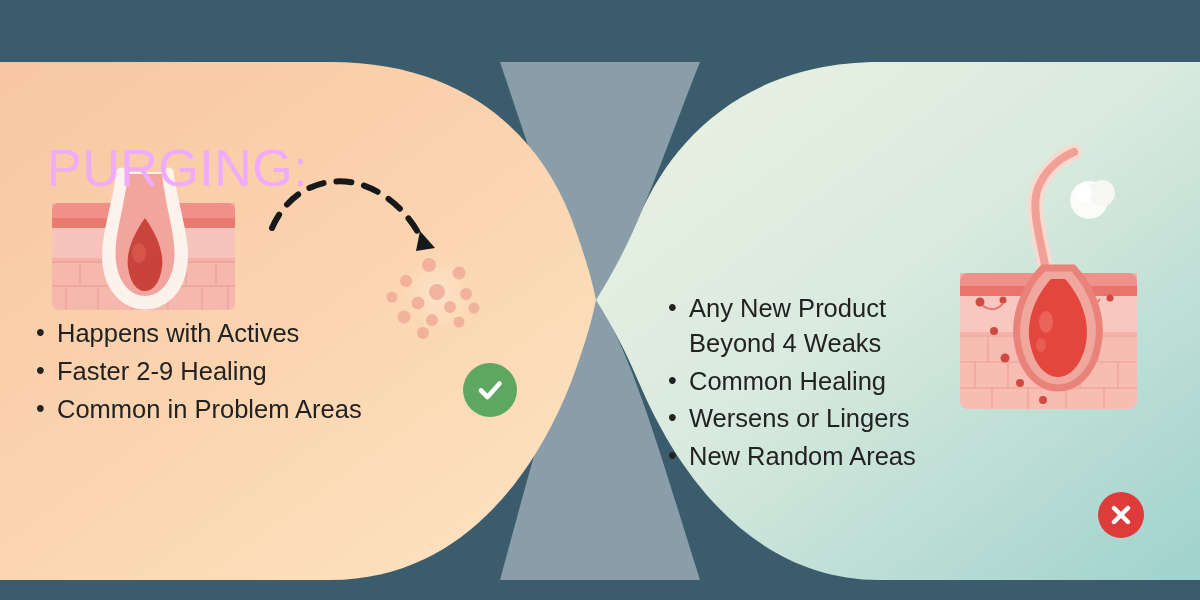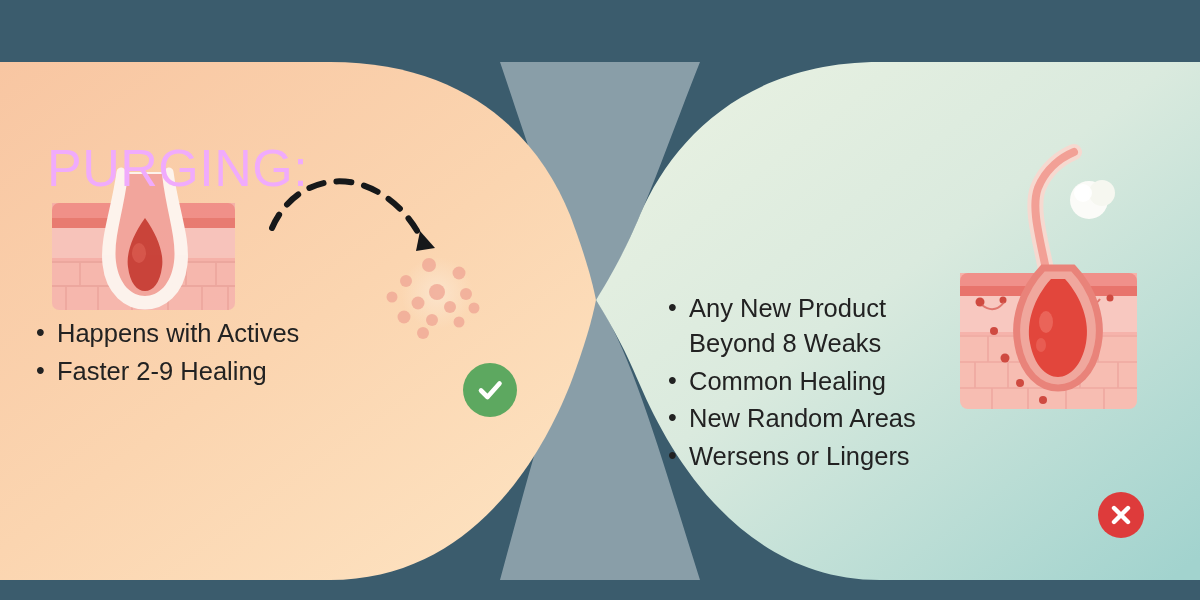--- a/index.html
+++ b/index.html
@@ -278,28 +278,29 @@
     </g>
   </svg>
 
   <div class="content">
 
     <h1 class="heading" id="purging-title">PURGING:</h1>
 
     <ul class="bullets" id="purging-bullets">
       <li class="bulleted">Happens with Actives</li>
       <li class="bulleted">Faster 2-9 Healing</li>
+      <li class="bulleted">Common in Problem Areas</li>
     </ul>
 
     <ul class="bullets" id="breakouts-bullets">
       <li class="bulleted">Any New Product</li>
-      <li class="cont">Beyond 8 Weaks</li>
+      <li class="cont">Beyond 4 Weaks</li>
       <li class="bulleted">Common Healing</li>
+      <li class="bulleted">Wersens or Lingers</li>
       <li class="bulleted">New Random Areas</li>
-      <li class="bulleted">Wersens or Lingers</li>
     </ul>
 
     <div class="badge" id="check-badge">
       <svg width="32" height="32" viewBox="0 0 32 32" aria-hidden="true">
         <path d="M 7,16.5 L 13.5,23 L 25.5,9.5" fill="none" stroke="#ffffff" stroke-width="4.6" stroke-linecap="round" stroke-linejoin="round"></path>
       </svg>
     </div>
 
     <div class="badge" id="cross-badge">
       <svg width="26" height="26" viewBox="0 0 26 26" aria-hidden="true">

